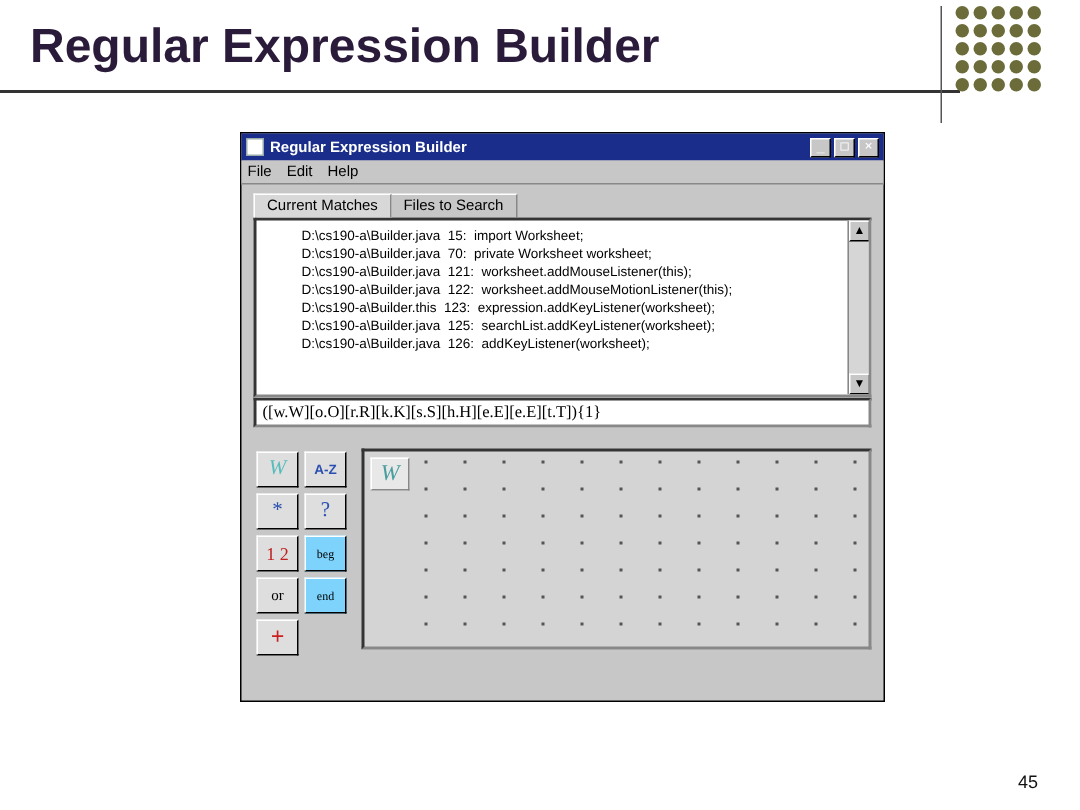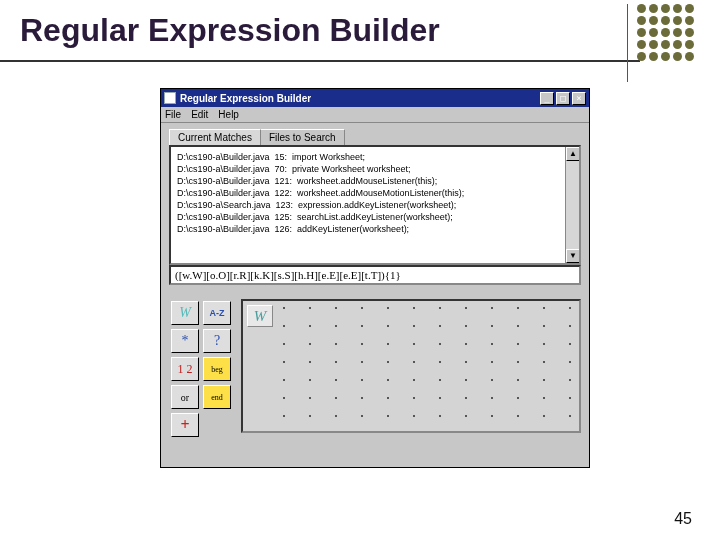--- a/index.html
+++ b/index.html
@@ -15,21 +15,21 @@
     position: absolute; top: 60px; left: 0; width: 640px; height: 2px; background: #333;
   }
   .dots {
     position: absolute; top: 4px; right: 26px;
     display: grid; grid-template-columns: repeat(5, 9px); grid-template-rows: repeat(5, 9px);
     gap: 3px;
   }
   .dots span { width: 9px; height: 9px; border-radius: 50%; background: #6c6c3a; }
   .vline { position: absolute; top: 4px; right: 92px; width: 1px; height: 78px; background: #555; }
 
-  .page-num { position: absolute; bottom: 12px; right: 28px; font-size: 16px; color: #111; }
+  .page-num { position: absolute; bottom: 12px; right: 28px; font-size: 12px; color: #111; }
 
   
   .window {
     position: absolute; left: 160px; top: 88px; width: 430px; height: 380px;
     background: #c7c7c7; border: 1px solid #000;
     font-family: Tahoma, "MS Sans Serif", sans-serif; font-size: 10px; color: #000;
   }
   .titlebar {
     height: 18px; background: linear-gradient(#1a2d8a,#1a2d8a);
     color: #fff; display: flex; align-items: center; padding: 0 3px;
@@ -68,21 +68,21 @@
   .matches-scroll {
     position: absolute; right: 0; top: 0; bottom: 0; width: 14px;
     background: #d6d6d6; border-left: 1px solid #888;
     display: flex; flex-direction: column; justify-content: space-between;
   }
   .scroll-btn {
     width: 14px; height: 14px; background: #c7c7c7;
     border: 1px solid #000; border-top-color:#fff; border-left-color:#fff;
     font-size: 8px; text-align: center; line-height: 12px;
   }
-  .match-row { white-space: pre; color: #000; }
+  .match-row { white-space: pre; color: #000; margin-left: 24px; }
 
   .section-label { margin-top: 10px; margin-bottom: 2px; font-size: 10px; font-weight: bold; color: #000; }
 
   .regex-input {
     width: 100%; height: 20px; background: #fff; border: 2px inset #888;
     font-family: "Times New Roman", serif; font-size: 11px; padding: 2px 4px;
   }
 
   .lower { margin-top: 14px; display: flex; gap: 8px; }
 
@@ -92,21 +92,21 @@
   }
   .pbtn {
     background: #dedede; border: 1px solid #000; border-top-color:#fff; border-left-color:#fff;
     display: flex; align-items: center; justify-content: center;
     font-size: 10px; font-family: "Times New Roman", serif;
   }
   .pbtn.italic { font-style: italic; font-size: 14px; color: #5bb; }
   .pbtn.az { font-size: 9px; color: #2a4fb0; font-weight: bold; font-family: Tahoma, sans-serif; }
   .pbtn.q { color: #2a4fb0; font-size: 14px; font-family: serif; }
   .pbtn.num { font-family: serif; color: #c02020; font-size: 12px; }
-  .pbtn.beg, .pbtn.end { font-size: 8px; background:#fde047; }
+  .pbtn.beg, .pbtn.end { font-size: 8px; background:#7dd3fc; }
   .pbtn.or { font-size: 10px; }
   .pbtn.plus { color: #cc2020; font-size: 16px; font-weight: bold; }
 
   .workspace {
     flex: 1; height: 134px; position: relative;
     border: 2px inset #888; background: #d4d4d4;
   }
   .work-chip {
     position: absolute; left: 4px; top: 4px; width: 26px; height: 22px;
     background: #e8e8e8; border: 1px solid #888; border-top-color:#fff; border-left-color:#fff;
@@ -175,21 +175,21 @@
         <div class="tab active">Current Matches</div>
         <div class="tab">Files to Search</div>
       </div>
 
       <div class="matches-box">
         <div id="matches-rows">
             <div class="match-row">D:\cs190-a\Builder.java  15:  import Worksheet;</div>
             <div class="match-row">D:\cs190-a\Builder.java  70:  private Worksheet worksheet;</div>
             <div class="match-row">D:\cs190-a\Builder.java  121:  worksheet.addMouseListener(this);</div>
             <div class="match-row">D:\cs190-a\Builder.java  122:  worksheet.addMouseMotionListener(this);</div>
-            <div class="match-row">D:\cs190-a\Search.java  123:  expression.addKeyListener(worksheet);</div>
+            <div class="match-row">D:\cs190-a\Builder.this  123:  expression.addKeyListener(worksheet);</div>
             <div class="match-row">D:\cs190-a\Builder.java  125:  searchList.addKeyListener(worksheet);</div>
             <div class="match-row">D:\cs190-a\Builder.java  126:  addKeyListener(worksheet);</div>
           </div>
         <div class="matches-scroll">
           <div class="scroll-btn">▲</div>
           <div class="scroll-btn">▼</div>
         </div>
       </div>
 
       <input class="regex-input" value="([w.W][o.O][r.R][k.K][s.S][h.H][e.E][e.E][t.T]){1}" style="">

